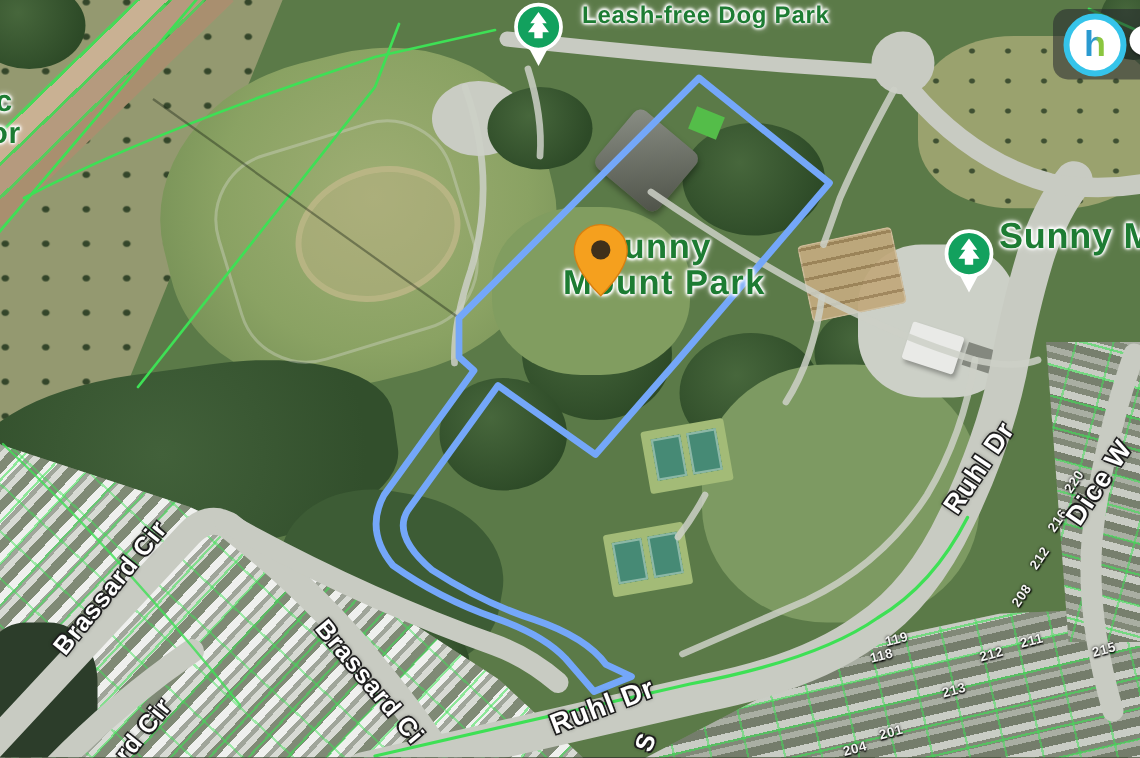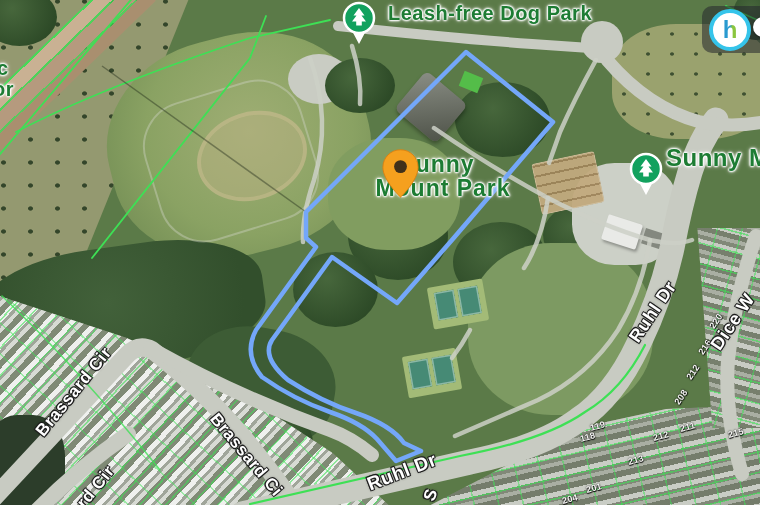--- a/index.html
+++ b/index.html
@@ -185,21 +185,21 @@
       <path fill="#fff" d="M18 7 l5.5 7.5 h-3 l4.5 6 h-4.2 v4 h-5.6 v-4 h-4.2 l4.5 -6 h-3 z"></path>
     </svg>
   </div>
   <div class="pin" style="left:382px;top:149px;">
     <svg width="37" height="49" viewBox="0 0 24 32">
       <path fill="#f5a01e" stroke="#d97f10" stroke-width=".6" d="M12 .5 C5.6 .5 .5 5.6 .5 12 c0 8.5 11.5 19.5 11.5 19.5 s11.5 -11 11.5 -19.5 C23.5 5.6 18.4 .5 12 .5 z"></path>
       <circle cx="12" cy="11.5" r="4.2" fill="#40301a"></circle>
     </svg>
   </div>
 
-  <div class="poi" style="left:388px;top:3px;font-size:20px;">
+  <div class="poi" style="left:388px;top:3px;font-size:16px;">
     <span>Leash-free Dog Park</span>
   </div>
   <div class="poi" style="left:437px;top:177px;transform:translate(-50%,-50%);text-align:center;font-size:23px;letter-spacing:1px;">
     <div>Sunny</div>
     <div style="margin-left:12px;">Mount Park</div>
   </div>
   <div class="poi" style="left:666px;top:146px;font-size:24px;">
     <div>Sunny M</div>
   </div>
   <div class="poi" style="left:-3px;top:58px;font-size:20px;">

